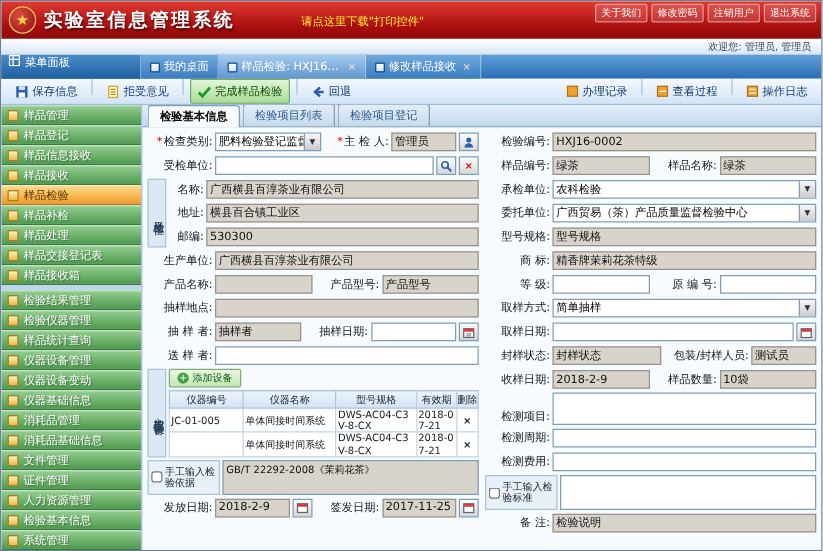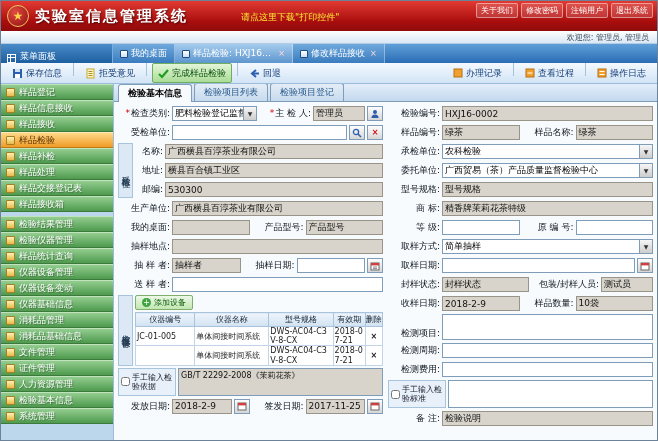--- a/index.html
+++ b/index.html
@@ -13,21 +13,21 @@
 .app-title{color:#fff;font-size:15px;font-weight:bold;margin-left:6px;letter-spacing:2px;text-shadow:1px 1px 2px rgba(0,0,0,.55);white-space:nowrap}
 .marquee{position:absolute;left:240px;top:10px;color:#ffee33;font-size:9px;white-space:nowrap}
 .top-links{position:absolute;right:4px;top:2px;display:flex;gap:3px}
 .top-links .tl{color:#fff;font-size:8px;padding:1px 4px;border:1px solid rgba(255,255,255,.45);background:rgba(255,255,255,.14);border-radius:2px;cursor:pointer;white-space:nowrap}
 
 
 .welcome{height:13px;background:linear-gradient(#ffffff,#d9e7f5);border-bottom:1px solid #b4cde6;display:flex;justify-content:flex-end;align-items:center;padding:0 8px;color:#3a4a5a;font-size:8px}
 
 
 .tabbar{height:19px;background:linear-gradient(#5f9fd8,#2a6db5);display:flex;align-items:stretch}
-.panel-title{width:112px;flex:0 0 112px;color:#fff;display:flex;align-items:flex-end;gap:4px;padding-left:6px;background:linear-gradient(#4a8cc8,#1d5fa0);border-right:1px solid #79aede;font-size:9px}
+.panel-title{width:112px;flex:0 0 112px;color:#fff;display:flex;align-items:flex-start;gap:4px;padding-left:6px;background:linear-gradient(#4a8cc8,#1d5fa0);border-right:1px solid #79aede;font-size:9px}
 .wtabs{display:flex;align-items:stretch}
 .wtab{display:flex;align-items:center;gap:3px;padding:0 7px;color:#fff;border-right:1px solid rgba(255,255,255,.35);background:linear-gradient(#6fa9dc,#3a7cbf);cursor:pointer;max-width:118px}
 .wtab.active{background:linear-gradient(#a5cbee,#5d96cd)}
 .wtab .wt-label{white-space:nowrap;overflow:hidden;text-overflow:ellipsis;font-size:9px}
 .wtab .close{font-size:8px;color:#ffd9d9;margin-left:2px;cursor:pointer}
 .wicon{width:8px;height:8px;flex:0 0 8px;background:linear-gradient(#fff,#cfe0f0);border:1px solid #1d4f86;border-radius:1px}
 
 
 .toolbar{height:21px;background:linear-gradient(#f4f9fe,#d2e4f6);border-bottom:1px solid #9cbcdc;display:flex;padding:0 5px;gap:2px}
 .tbtn{display:flex;align-items:center;gap:3px;padding:2px 5px;font-size:9px;color:#123c77;border:1px solid transparent;border-radius:2px;cursor:pointer;white-space:nowrap}
@@ -184,20 +184,24 @@
         </svg>
       <span>操作日志</span>
     </div>
   </div>
 
   <div class="bodyrow">
 
     <div class="sidebar">
       <div class="sitem">
           <span class="sicon"></span>
+          <span>样品管理</span>
+        </div>
+      <div class="sitem">
+          <span class="sicon"></span>
           <span>样品登记</span>
         </div>
       <div class="sitem">
           <span class="sicon"></span>
           <span>样品信息接收</span>
         </div>
       <div class="sitem">
           <span class="sicon"></span>
           <span>样品接收</span>
         </div>
@@ -332,21 +336,21 @@
               </div>
             </div>
           </div>
 
           <div class="row">
             <span class="lbl">生产单位:</span>
             <span class="ro grow">广西横县百淳茶业有限公司</span>
           </div>
 
           <div class="row">
-            <span class="lbl">我的桌面:</span>
+            <span class="lbl">产品名称:</span>
             <span class="ro grow"></span>
             <span class="lbl">产品型号:</span>
             <span class="ro grow">产品型号</span>
           </div>
 
           <div class="row">
             <span class="lbl">抽样地点:</span>
             <span class="ro grow"></span>
           </div>
 

